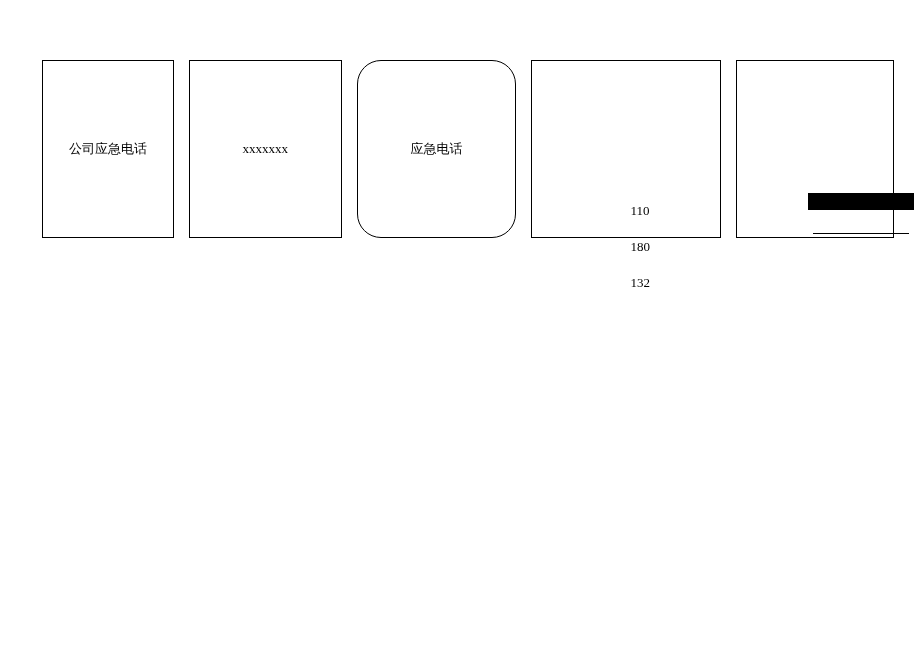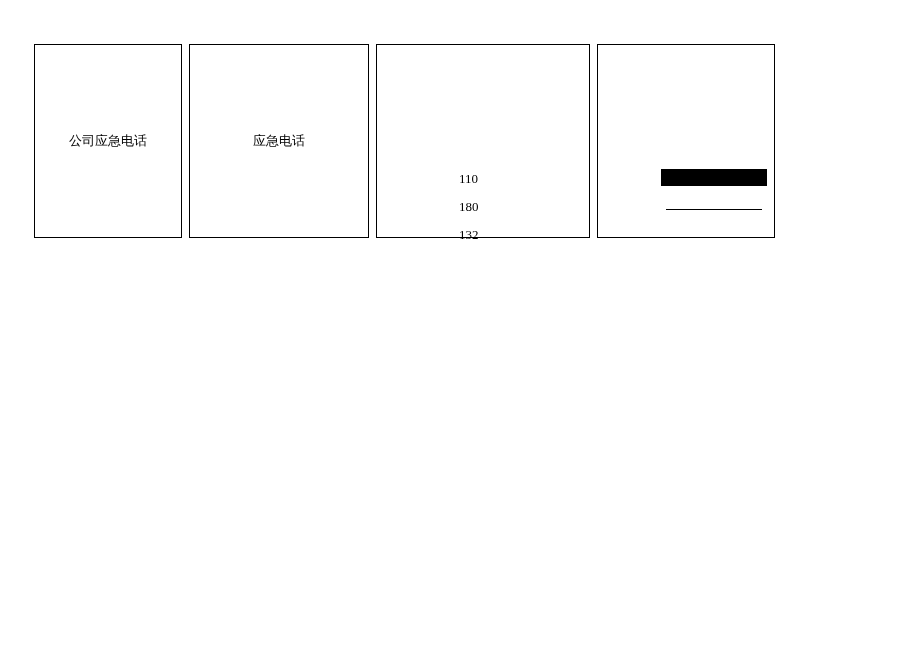--- a/index.html
+++ b/index.html
@@ -1,16 +1,16 @@
 <!DOCTYPE html>
 <html><head>
   <meta charset="utf-8">
   <style>
     * {
-      margin: 8px;
+      margin: 16px;
       padding: 0;
       box-sizing: border-box;
     }
     body {
       background: #ffffff;
       width: 920px;
       height: 651px;
       font-family: "SimSun", "宋体", serif;
       font-size: 13px;
       color: #000000;
@@ -36,20 +36,21 @@
       margin-left: 0;
     }
     .cell-1 {
       width: 148px;
     }
     .cell-2 {
       width: 172px;
     }
     .cell-3 {
       width: 180px;
+      border-radius: 24px;
     }
     .cell-4 {
       width: 214px;
       position: relative;
     }
     .cell-4-content {
       position: absolute;
       left: 66px;
       top: 108px;
       line-height: 20px;
@@ -77,20 +78,23 @@
       background: #000000;
     }
   </style>
 </head>
 <body>
 
 <div class="table-container">
   <div class="cell cell-1">
     <span>公司应急电话</span>
   </div>
+  <div class="cell cell-2">
+    <span>xxxxxxx</span>
+  </div>
   <div class="cell cell-3">
     <span>应急电话</span>
   </div>
   <div class="cell cell-4">
     <div class="cell-4-content">
       <div>110</div>
       <div>180</div>
       <div>132</div>
     </div>
   </div>

